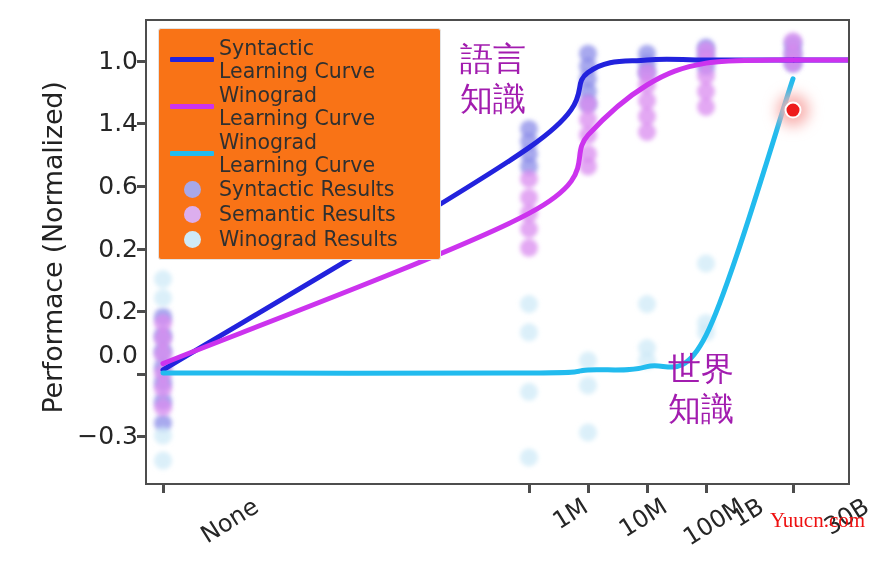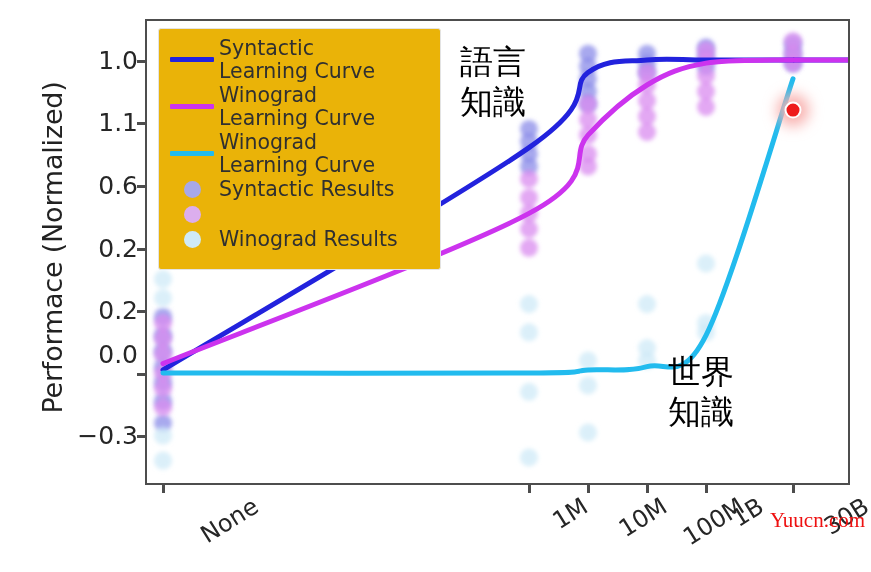--- a/index.html
+++ b/index.html
@@ -105,24 +105,24 @@
     text-align: right;
   }
   .xtick > span { display: inline-block; }
 
   
   #legend {
     position: absolute;
     left: 158px;
     top: 28px;
     width: 283px;
-    background: #eab308;
+    background: #f97316;
     border: 1.5px solid #e3e3e3;
     border-radius: 3px;
-    padding: 7px 6px 16px 6px;
+    padding: 7px 6px 6px 6px;
     box-sizing: border-box;
   }
   .legrow {
     display: flex;
     align-items: center;
     min-height: 24px;
     margin: 1px 0;
   }
   .legsym {
     width: 54px;
@@ -144,23 +144,23 @@
   .legtxt {
     font-size: 20.5px;
     color: #303030;
     line-height: 1.12;
   }
   .legtxt .l2 { display: block; }
 
   
   .cjk {
     position: absolute;
-    font-family: Liberation Serif, serif;
+    font-family: Liberation Mono, monospace;
     font-size: 33px;
-    color: #000000;
+    color: #a21caf;
     line-height: 1.22;
     text-align: left;
     white-space: pre-line;
   }
   #ann-lang { left: 460px; top: 42px; }
   #ann-world { left: 668px; top: 352px; }
 
   
   #watermark {
     position: absolute;
@@ -174,21 +174,21 @@
 </style>
 </head>
 <body>
 
 <div id="root">
 
   <div id="ylabel">Performace (Normalized)</div>
 
   <div id="yticks">
     <div class="ytick" style="top:60px">1.0</div>
-    <div class="ytick" style="top:122px">1.1</div>
+    <div class="ytick" style="top:122px">1.4</div>
     <div class="ytick" style="top:185px">0.6</div>
     <div class="ytick" style="top:248px">0.2</div>
     <div class="ytick" style="top:310px">0.2</div>
     <div class="ytick" style="top:354px">0.0</div>
     <div class="ytick" style="top:435px">−0.3</div>
   </div>
 
   <div id="plot">
     <svg id="plotsvg" width="701" height="462">
         <defs>
@@ -332,20 +332,21 @@
     <div class="legrow">
       <div class="legsym">
           <div class="legdot" style="background:#a8a8e8"></div>
         </div>
       <div class="legtxt">Syntactic Results</div>
     </div>
     <div class="legrow">
       <div class="legsym">
           <div class="legdot" style="background:#dcaeee"></div>
         </div>
+      <div class="legtxt">Semantic Results</div>
     </div>
     <div class="legrow">
       <div class="legsym">
           <div class="legdot" style="background:#cfeaf7"></div>
         </div>
       <div class="legtxt">Winograd Results</div>
     </div>
   </div>
 
   <div class="cjk" id="ann-lang">語言

